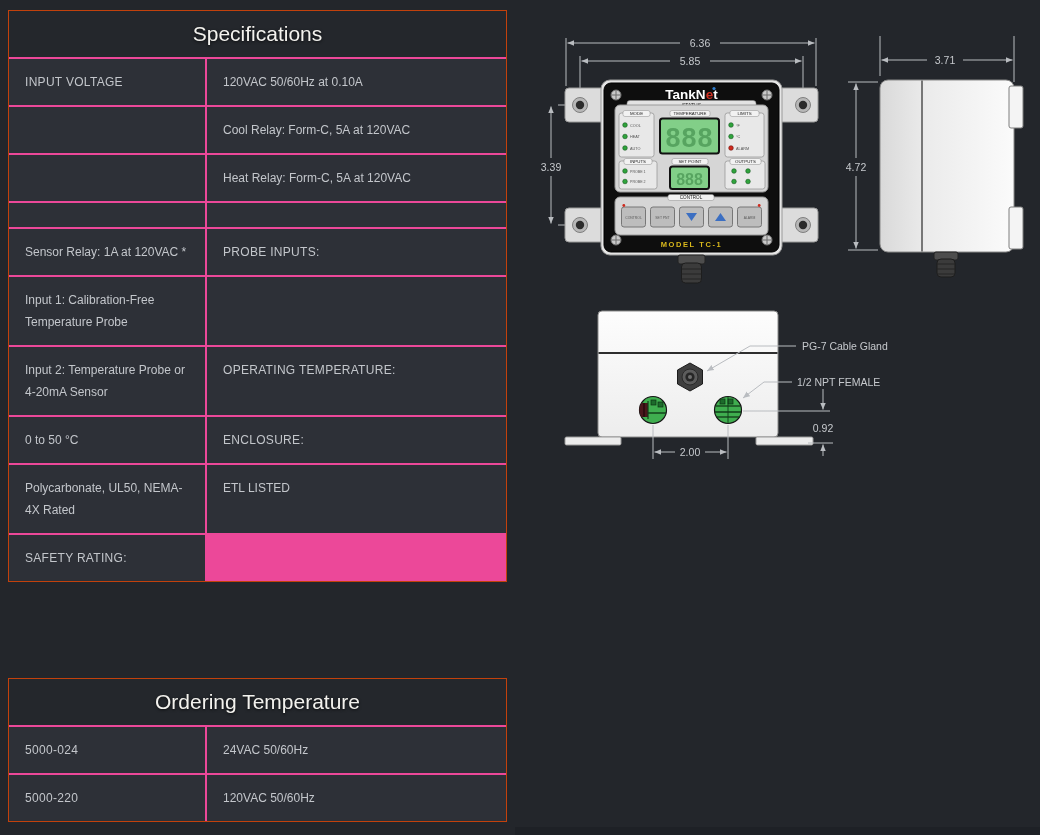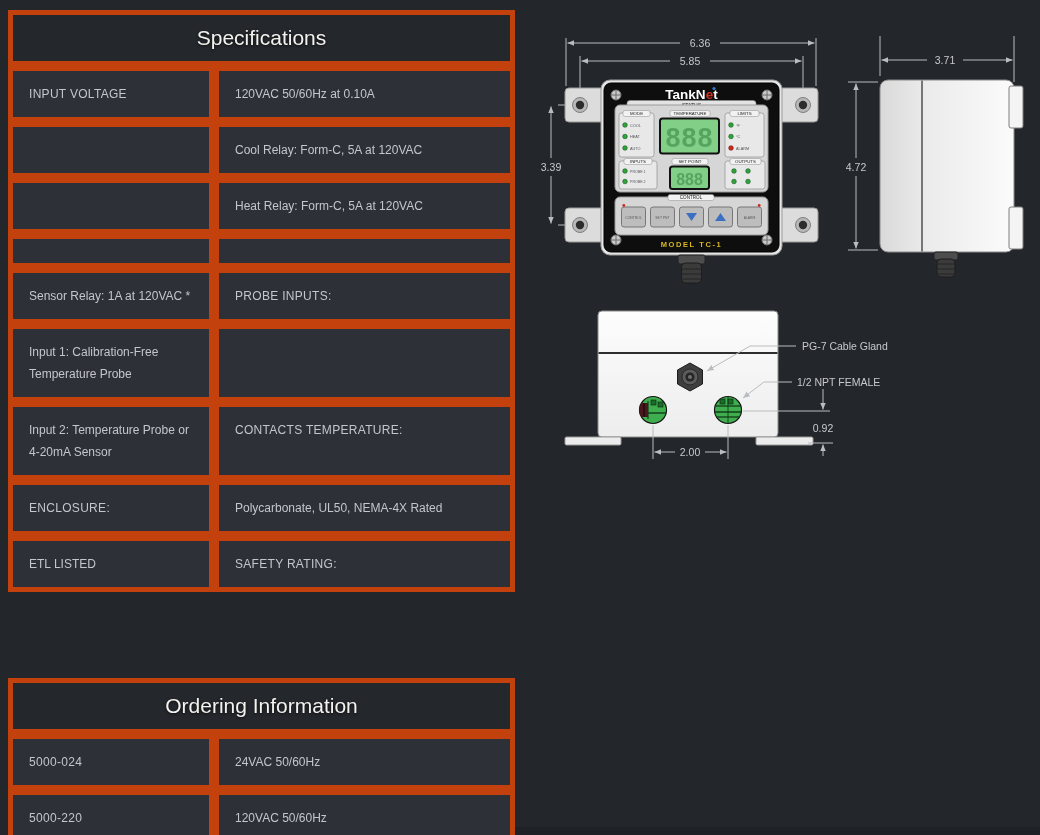--- a/index.html
+++ b/index.html
@@ -3,22 +3,22 @@
 <meta charset="utf-8">
 <style>
   html,body{margin:0;padding:0;}
   body{
     width:1040px;height:835px;position:relative;overflow:hidden;
     background:#23262b;
     font-family:"Liberation Sans",sans-serif;
   }
   .tbl{
     position:absolute;left:8px;width:497px;
-    display:grid;grid-template-columns:196px 1fr;gap:10px;
-    background:#c2410c;border:5px solid #c2410c;
+    display:grid;grid-template-columns:196px 1fr;gap:2px;
+    background:#ec4899;border:1px solid #c2410c;
   }
   .spec{top:10px}
   .order{top:678px}
   .tbl-title{
     grid-column:1/-1;background:#24272c;color:#f3f2ee;
     font-size:21px;line-height:24px;padding:11px 8px;text-align:center;
     text-shadow:0 1px 3px rgba(0,0,0,.7);
   }
   .cell{
     background:#2d3037;color:#c3c6cb;font-size:12px;line-height:22px;
@@ -49,31 +49,32 @@
 
   <div class="cell lab"></div>
   <div class="cell">Sensor Relay: 1A at 120VAC *</div>
 
   <div class="cell lab">PROBE INPUTS:</div>
   <div class="cell">Input 1: Calibration-Free Temperature Probe</div>
 
   <div class="cell lab"></div>
   <div class="cell">Input 2: Temperature Probe or 4-20mA Sensor</div>
 
-  <div class="cell lab">CONTACTS TEMPERATURE:</div>
+  <div class="cell lab">OPERATING TEMPERATURE:</div>
+  <div class="cell">0 to 50 °C</div>
 
   <div class="cell lab">ENCLOSURE:</div>
   <div class="cell">Polycarbonate, UL50, NEMA-4X Rated</div>
 
   <div class="cell">ETL LISTED</div>
   <div class="cell lab">SAFETY RATING:</div>
 </section>
 
 <section class="tbl order">
-  <div class="tbl-title">Ordering Information</div>
+  <div class="tbl-title">Ordering Temperature</div>
 
   <div class="cell lab">5000-024</div>
   <div class="cell">24VAC 50/60Hz</div>
 
   <div class="cell lab">5000-220</div>
   <div class="cell">120VAC 50/60Hz</div>
 </section>
 
 <svg class="drawing" viewBox="0 0 520 480">
   <defs>

